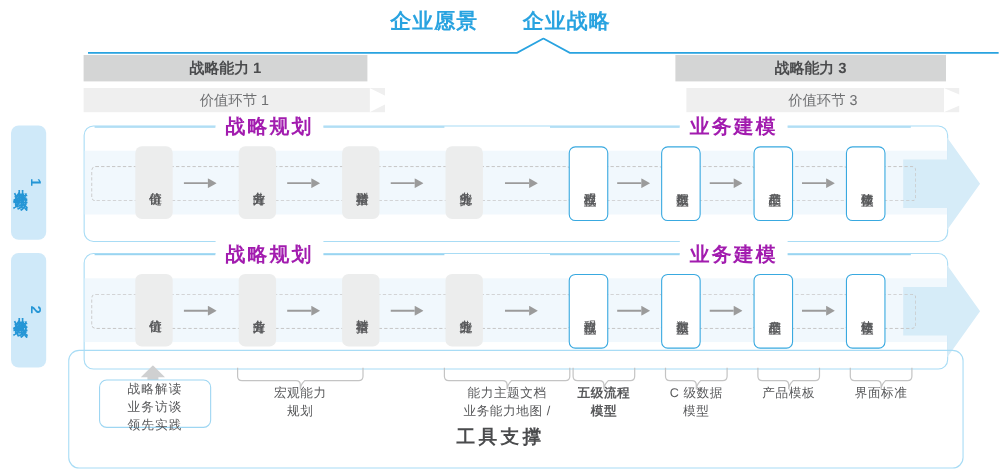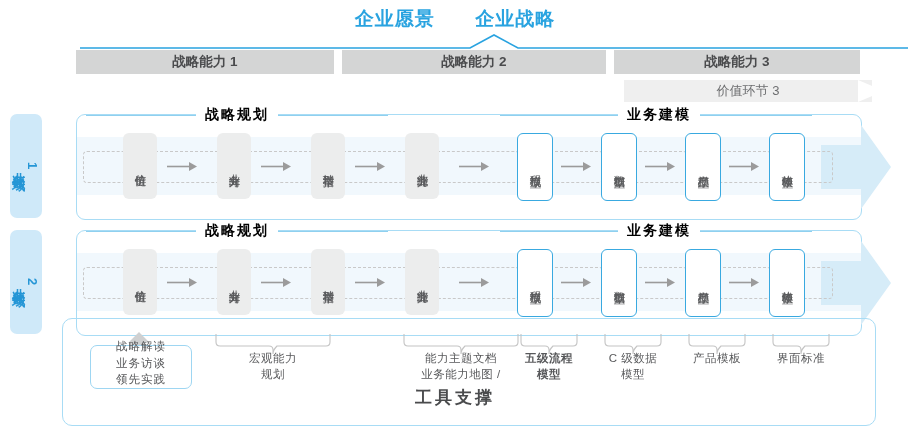--- a/index.html
+++ b/index.html
@@ -48,21 +48,21 @@
   }
   .band{
     position:absolute;left:0;width:784px;height:58px;background:#f1f8fd;
   }
   .big-arrow{position:absolute;height:92px;width:62px;}
 
   
   .sec-head{position:absolute;height:16px;display:flex;align-items:center;}
   .sec-line{height:1px;background:#8fd0ef;flex:0 0 auto;}
   .sec-text{
-    font-size:14px;font-weight:bold;color:#000000;letter-spacing:2px;
+    font-size:18px;font-weight:bold;color:#a21caf;letter-spacing:2px;
     background:#fff;padding:0 9px;white-space:nowrap;
   }
 
   
   .dashseg{position:absolute;height:30px;border:1px dashed #c9c9c9;
     border-radius:4px;background:transparent;}
 
   
   .node{
     position:absolute;width:34px;height:66px;border-radius:6px;
@@ -75,21 +75,21 @@
 
   .arrow-mini{position:absolute;height:9px;width:30px;}
 
   
   .conn{position:absolute;}
   .up-arrow{position:absolute;width:22px;height:26px;}
 
   .tool-box{
     position:absolute;border:1px solid #9ed6f2;border-radius:7px;background:#fff;
     color:#58595b;font-size:11.5px;line-height:1.45;text-align:center;
-    display:flex;align-items:flex-end;justify-content:center;letter-spacing:1px;
+    display:flex;align-items:flex-start;justify-content:center;letter-spacing:1px;
   }
   .tool-label{
     position:absolute;text-align:center;font-size:11.5px;color:#58595b;
     line-height:1.35;letter-spacing:0.5px;
   }
 
   .tool-panel{
     position:absolute;left:62px;top:318px;width:812px;height:106px;
     border:1px solid #a8dcf5;border-radius:10px;background:transparent;
   }
@@ -106,23 +106,23 @@
   <div class="title-row">
     <span class="title">企业愿景</span>
     <span class="title">企业战略</span>
   </div>
 
   <svg class="tent" viewBox="0 0 828 18" preserveAspectRatio="none">
     <polyline points="0,14 390,14 414,1 438,14 828,14" fill="none" stroke="#29a3e0" stroke-width="1.6"></polyline>
   </svg>
 
   <div class="cap-bar" style="left:76px;width:258px;">战略能力 1</div>
-  <div class="cap-bar" style="left:342px;width:264px;">战略能力 2</div>
   <div class="cap-bar" style="left:614px;width:246px;">战略能力 3</div>
 
+  <div class="val-bar" style="left:76px;width:274px;">价值环节 1</div>
   <svg class="val-chev" style="left:336px;" viewBox="0 0 30 22" preserveAspectRatio="none">
     <polygon points="0,0 22,11 0,22" fill="#ffffff"></polygon>
   </svg>
   <svg class="val-chev" style="left:608px;" viewBox="0 0 30 22" preserveAspectRatio="none">
     <polygon points="0,0 22,11 0,22" fill="#ffffff"></polygon>
   </svg>
   <div class="val-bar" style="left:624px;width:248px;">价值环节 3</div>
   <svg class="val-chev" style="left:858px;width:36px;" viewBox="0 0 36 22" preserveAspectRatio="none">
     <polygon points="0,0 26,11 0,22" fill="#ffffff"></polygon>
   </svg>

